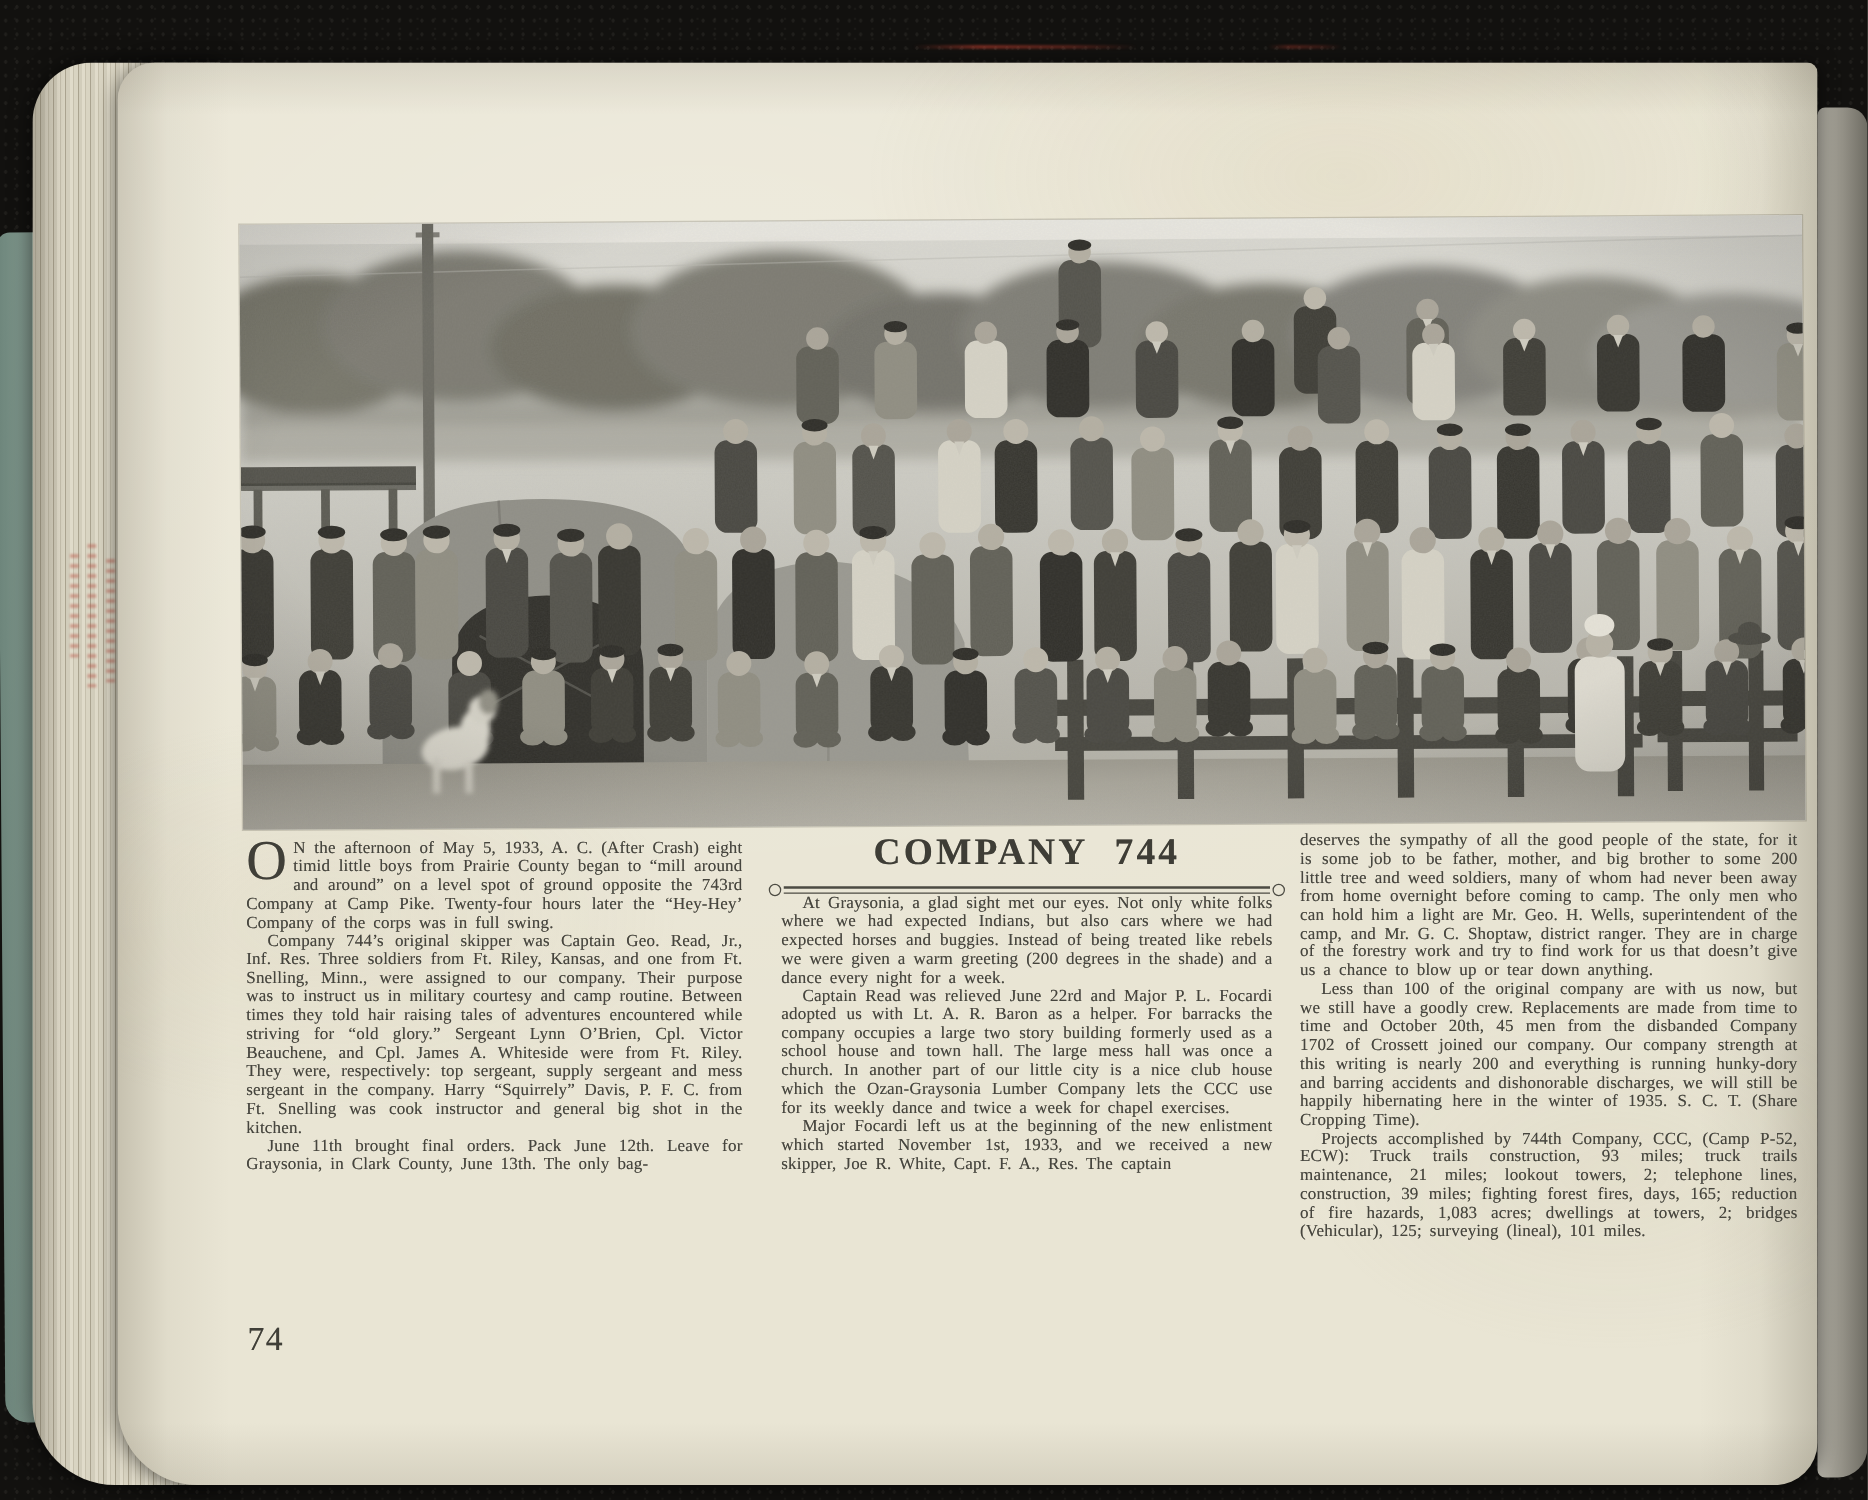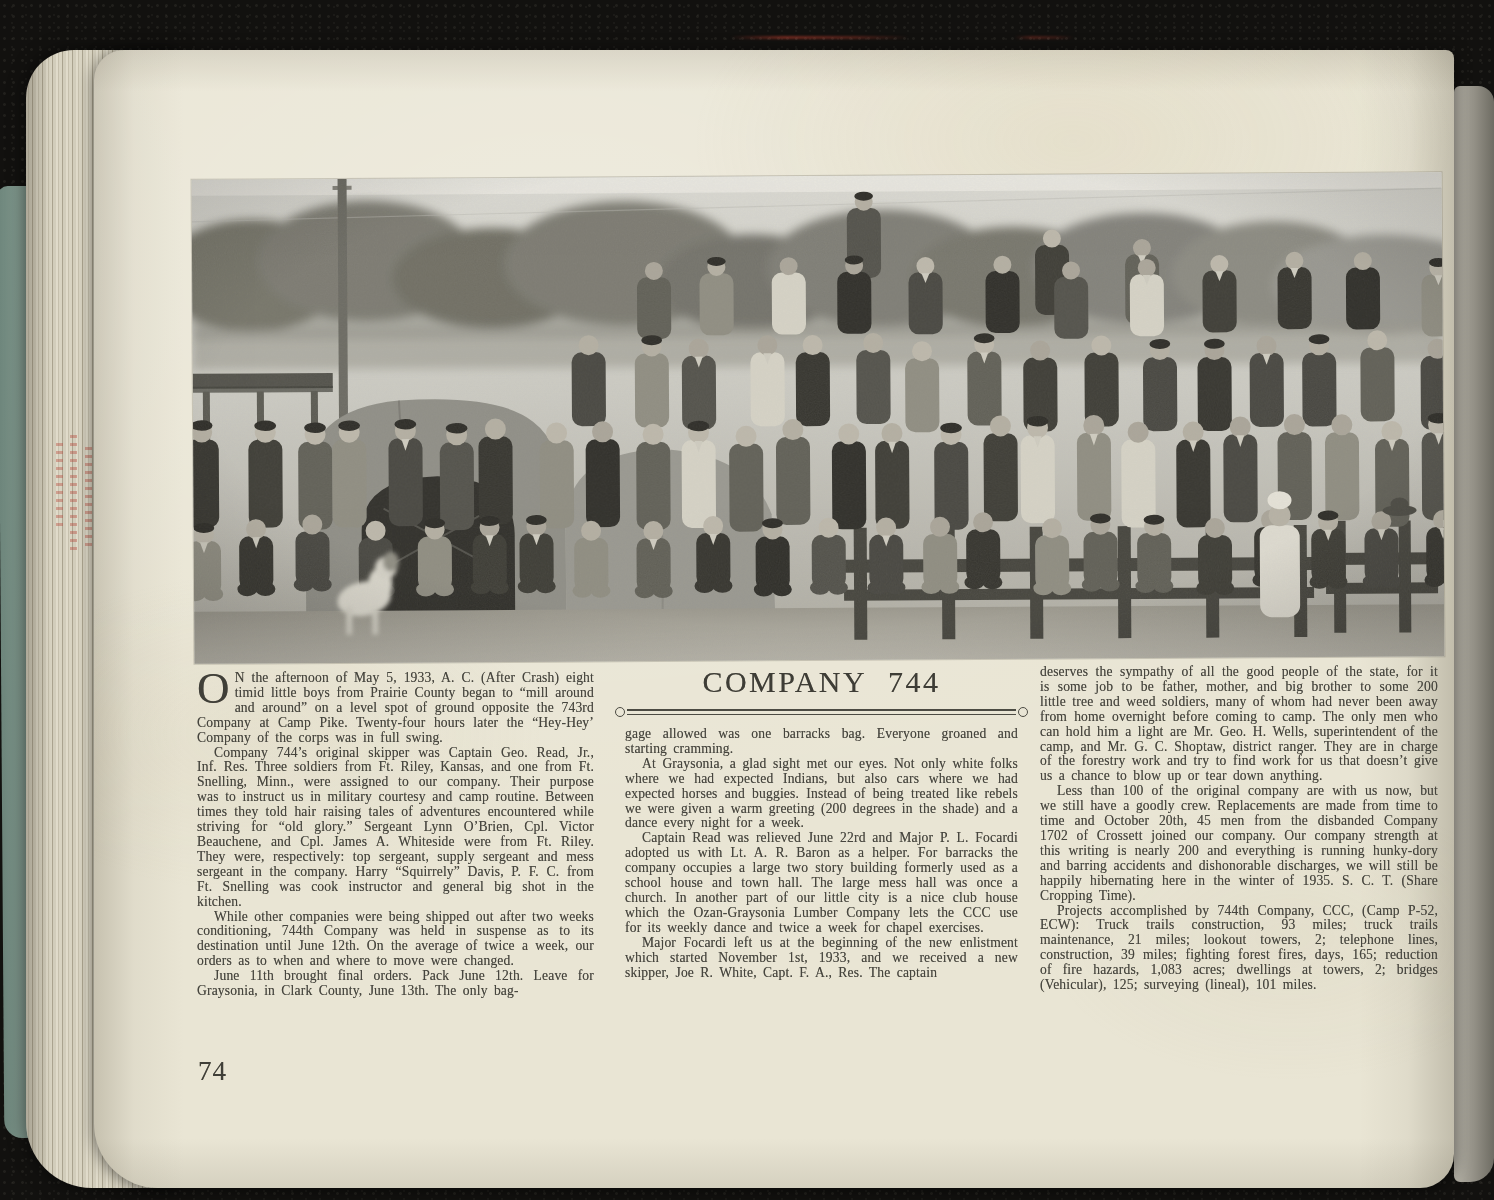--- a/index.html
+++ b/index.html
@@ -63,21 +63,21 @@
   .col{position:absolute;width:397px;color:#46453e;font-size:13.6px;line-height:14.9px;
     text-align:justify;letter-spacing:.012em;word-spacing:.2em;
     text-shadow:0 0 .5px rgba(70,68,58,.55);}
   .col p{margin:0;text-indent:17px;}
   .col p.first{text-indent:0;}
   .col-left{left:103px;top:621px;}
   .col-center{left:531px;top:616px;width:393px;}
   .col-right{left:946px;top:615px;width:398px;}
   .dropcap{float:left;font-size:45px;line-height:32px;padding:1px 5px 0 0;color:#403f38;}
   .hgroup{text-align:center;color:#3e3d36;}
-  .a-title{font-size:30px;line-height:32px;font-weight:normal;letter-spacing:2.5px;word-spacing:12px;}
+  .a-title{font-size:30px;line-height:32px;font-weight:bold;letter-spacing:2.5px;word-spacing:12px;}
   .a-sub{font-size:27px;line-height:29px;font-weight:bold;letter-spacing:.5px;margin-top:3px;}
   .a-by{font-size:18px;line-height:20px;font-weight:bold;margin-top:7px;}
   .a-by .byp{font-style:italic;margin-right:4px;}
   .rule{position:relative;margin:11px 2px 0 2px;height:3px;
     border-top:2.5px solid #4c4b43;border-bottom:1px solid #4c4b43;}
   .rule::before,.rule::after{content:"";position:absolute;top:-4.5px;width:8px;height:8px;
     border:1.6px solid #4c4b43;border-radius:50%;}
   .rule::before{left:-12px}.rule::after{right:-12px}
   .col-center p.first{margin-top:12px;}
   .pagenum{position:absolute;left:104px;top:1006px;font-size:27px;font-weight:normal;color:#403f38;
@@ -468,30 +468,28 @@
         </g>
 
         <rect width="1250" height="484" fill="url(#vig)"></rect>
         <rect width="1250" height="484" filter="url(#grain)" opacity=".85"></rect>
       </svg>
     </div>
 
     <div class="col col-left">
       <p class="first"><span class="dropcap">O</span><span>N the afternoon of May 5, 1933, A. C. (After Crash) eight timid little boys from Prairie County began to “mill around and around” on a level spot of ground opposite the 743rd Company at Camp Pike.  Twenty-four hours later the “Hey-Hey’ Company of the corps was in full swing.</span></p>
       <p>Company 744’s original skipper was Captain Geo. Read, Jr., Inf. Res.  Three soldiers from Ft. Riley, Kansas, and one from Ft. Snelling, Minn., were assigned to our company.  Their purpose was to instruct us in military courtesy and camp routine.  Between times they told hair raising tales of adventures encountered while striving for “old glory.”  Sergeant Lynn O’Brien, Cpl. Victor Beauchene, and Cpl. James A. Whiteside were from Ft. Riley.  They were, respectively: top sergeant, supply sergeant and mess sergeant in the company.  Harry “Squirrely” Davis, P. F. C. from Ft. Snelling was cook instructor and general big shot in the kitchen.</p>
-      <p>While other companies were being shipped out after two weeks conditioning, 744th Company was held in suspense as to its destination until June 12th.  On the average of twice a week, our orders as to when and where to move were changed.</p>
       <p>June 11th brought final orders.  Pack June 12th.  Leave for Graysonia, in Clark County, June 13th.  The only bag-</p>
     </div>
 
     <div class="col col-center">
       <div class="hgroup">
         <div class="a-title">COMPANY  744</div>
         <div class="rule"></div>
       </div>
-      <p class="first">gage allowed was one barracks bag.  Everyone groaned and starting cramming.</p>
       <p>At Graysonia, a glad sight met our eyes.  Not only white folks where we had expected Indians, but also cars where we had expected horses and buggies.  Instead of being treated like rebels we were given a warm greeting (200 degrees in the shade) and a dance every night for a week.</p>
       <p>Captain Read was relieved June 22rd and Major P. L. Focardi adopted us with Lt. A. R. Baron as a helper.  For barracks the company occupies a large two story building formerly used as a school house and town hall.  The large mess hall was once a church.  In another part of our little city is a nice club house which the Ozan-Graysonia Lumber Company lets the CCC use for its weekly dance and twice a week for chapel exercises.</p>
       <p>Major Focardi left us at the beginning of the new enlistment which started November 1st, 1933, and we received a new skipper, Joe R. White, Capt. F. A., Res.  The captain</p>
     </div>
 
     <div class="col col-right">
       <p class="first">deserves the sympathy of all the good people of the state, for it is some job to be father, mother, and big brother to some 200 little tree and weed soldiers, many of whom had never been away from home overnight before coming to camp.  The only men who can hold him a light are Mr. Geo. H. Wells, superintendent of the camp, and Mr. G. C. Shoptaw, district ranger.  They are in charge of the forestry work and try to find work for us that doesn’t give us a chance to blow up or tear down anything.</p>
       <p>Less than 100 of the original company are with us now, but we still have a goodly crew.  Replacements are made from time to time and October 20th, 45 men from the disbanded Company 1702 of Crossett joined our company.  Our company strength at this writing is nearly 200 and everything is running hunky-dory and barring accidents and dishonorable discharges, we will still be happily hibernating here in the winter of 1935.  S. C. T. (Share Cropping Time).</p>
       <p>Projects accomplished by 744th Company, CCC, (Camp P-52, ECW): Truck trails construction, 93 miles; truck trails maintenance, 21 miles; lookout towers, 2; telephone lines, construction, 39 miles; fighting forest fires, days, 165; reduction of fire hazards, 1,083 acres; dwellings at towers, 2; bridges (Vehicular), 125; surveying (lineal), 101 miles.</p>
     </div>

